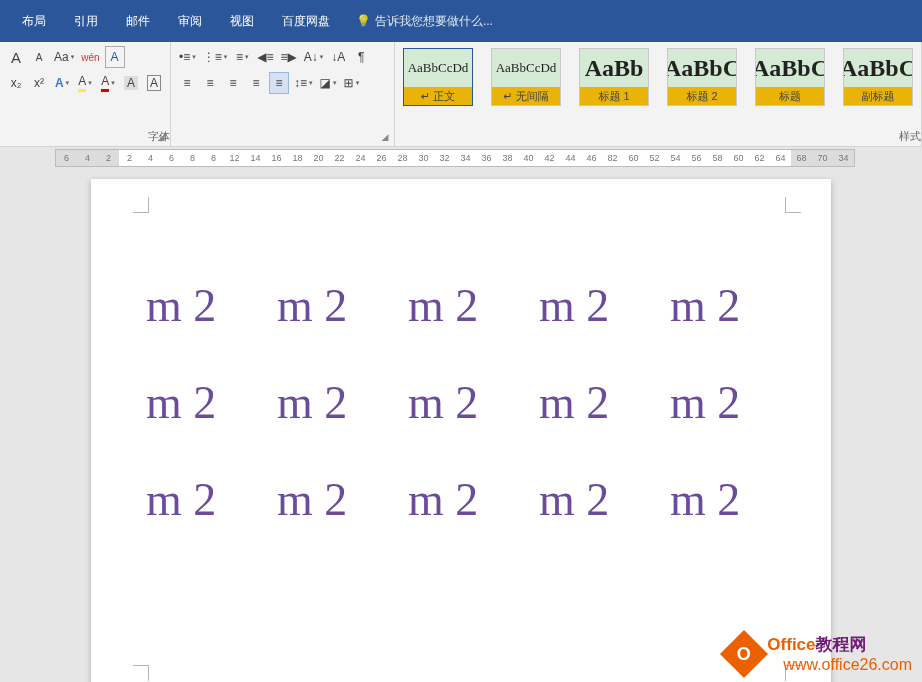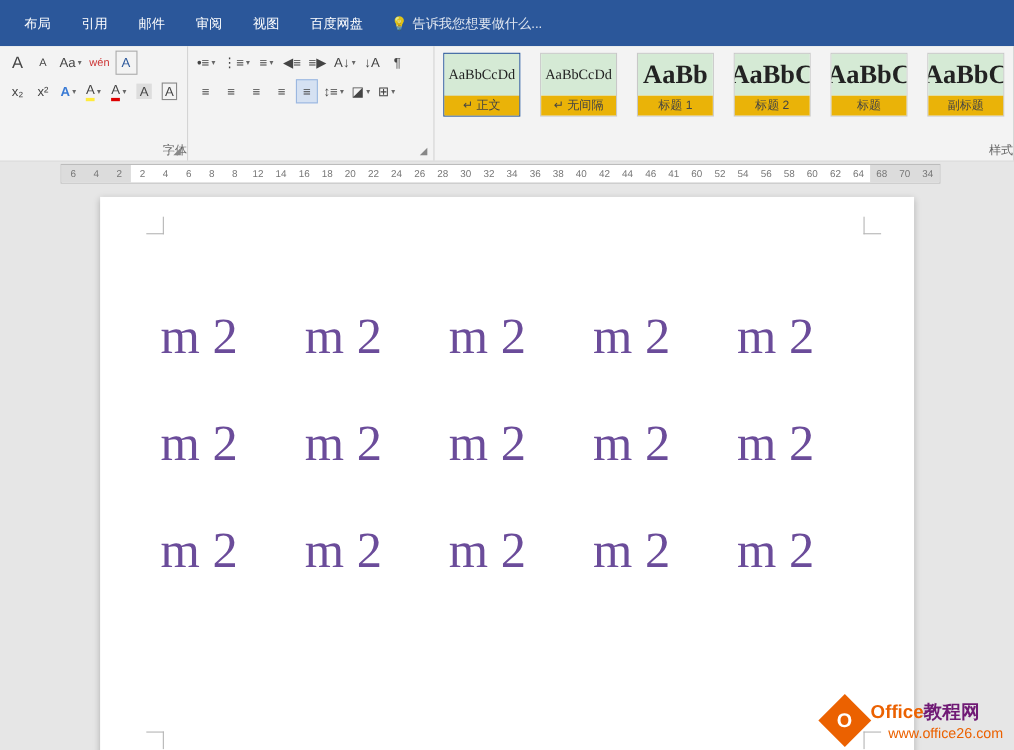--- a/index.html
+++ b/index.html
@@ -191,21 +191,21 @@
 }
 .wm-logo-inner {
   transform: rotate(-45deg);
   color: #fff;
   font-weight: bold;
   font-size: 18px;
 }
 .wm-text .line1 { font-size: 17px; font-weight: bold; }
 .wm-text .line1 .orange { color: #eb6100; text-align: right; }
 .wm-text .line1 .blue { color: #701a75; }
-.wm-text .line2 { font-size: 13px; color: #eb6100; padding-left: 16px; }
+.wm-text .line2 { font-size: 16px; color: #eb6100; padding-left: 16px; }
 </style>
 </head>
 <body>
 
 <div class="menubar">
   <div class="tab">布局</div>
   <div class="tab">引用</div>
   <div class="tab">邮件</div>
   <div class="tab">审阅</div>
   <div class="tab">视图</div>
@@ -363,21 +363,21 @@
         <span>28</span>
         <span>30</span>
         <span>32</span>
         <span>34</span>
         <span>36</span>
         <span>38</span>
         <span>40</span>
         <span>42</span>
         <span>44</span>
         <span>46</span>
-        <span>41</span>
+        <span>82</span>
         <span>60</span>
         <span>52</span>
         <span>54</span>
         <span>56</span>
         <span>58</span>
         <span>60</span>
         <span>62</span>
         <span>64</span>
       </div>
     <div class="marg">

